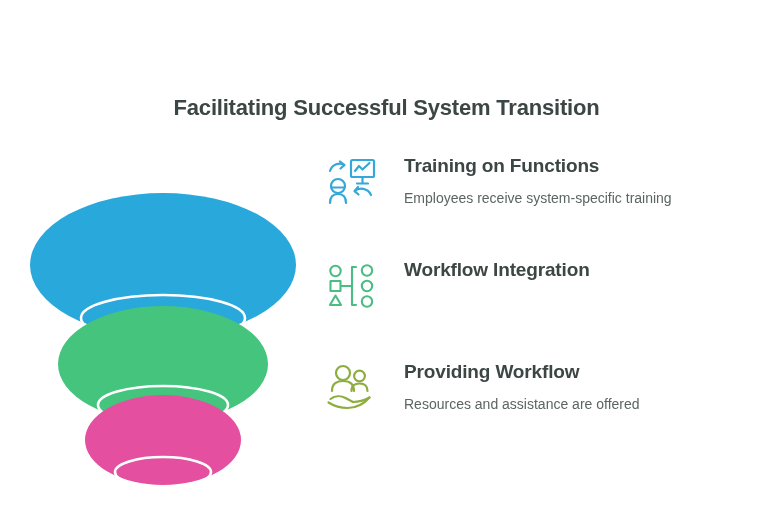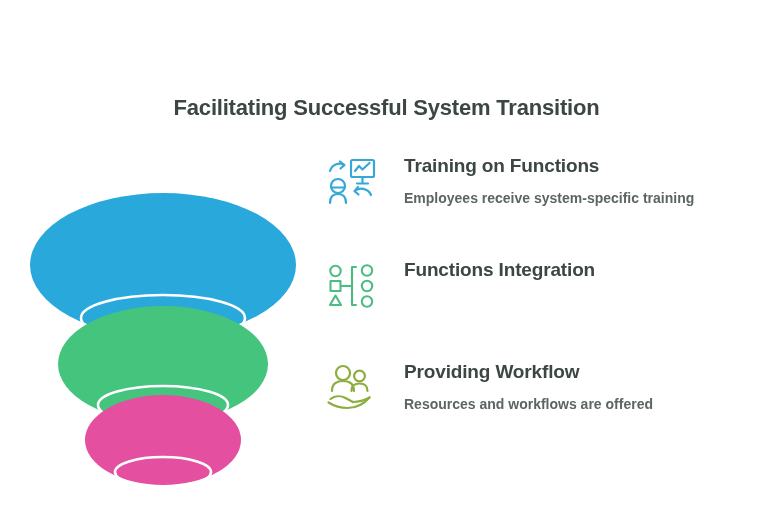--- a/index.html
+++ b/index.html
@@ -78,21 +78,21 @@
   .step-title {
     font-size: 19px;
     font-weight: bold;
     color: #3c4644;
     line-height: 24px;
     letter-spacing: -0.15px;
     margin: 0 0 10px 0;
   }
   .step-desc {
     font-size: 14px;
-    font-weight: bold;
+    font-weight: normal;
     color: #5b6562;
     line-height: 20px;
     margin: 0;
   }
 
   .step-1 { margin-bottom: 44px; }
   .step-2 { margin-bottom: 42px; }
 </style>
 </head>
 <body>
@@ -161,21 +161,21 @@
           <path d="M14.5 23 L25 23"></path>
 
           <path d="M29 4 L25 4 L25 42 L29 42"></path>
 
           <circle cx="40" cy="7.5" r="5.2"></circle>
           <circle cx="40" cy="23" r="5.2"></circle>
           <circle cx="40" cy="38.5" r="5.2"></circle>
         </svg>
       </div>
       <div class="step-text">
-        <p class="step-title">Functions Integration</p>
+        <p class="step-title">Workflow Integration</p>
       </div>
     </div>
 
     <div class="step step-3">
       <div class="step-icon">
         <svg width="52" height="48" viewBox="0 0 52 48" xmlns="http://www.w3.org/2000/svg" fill="none" stroke="#8dae3f" stroke-width="2.2" stroke-linecap="round" stroke-linejoin="round">
 
           <circle cx="17" cy="9" r="7"></circle>
 
           <path d="M6 27 C6 19.5, 11 17, 17 17 C23 17, 28 19.5, 28 27"></path>
@@ -186,18 +186,18 @@
 
           <path d="M4.5 35 C9 31.5, 15 31.5, 19.5 34 L27 38"></path>
 
           <path d="M27 38 C31 38, 37 37, 43.5 33.5"></path>
 
           <path d="M2.5 38.5 C8 42, 14 44, 21.5 44 C29.5 44, 37 41, 43.5 33.5"></path>
         </svg>
       </div>
       <div class="step-text">
         <p class="step-title">Providing Workflow</p>
-        <p class="step-desc">Resources and workflows are offered</p>
+        <p class="step-desc">Resources and assistance are offered</p>
       </div>
     </div>
 
   </div>
 </div>
 
 </body></html>

